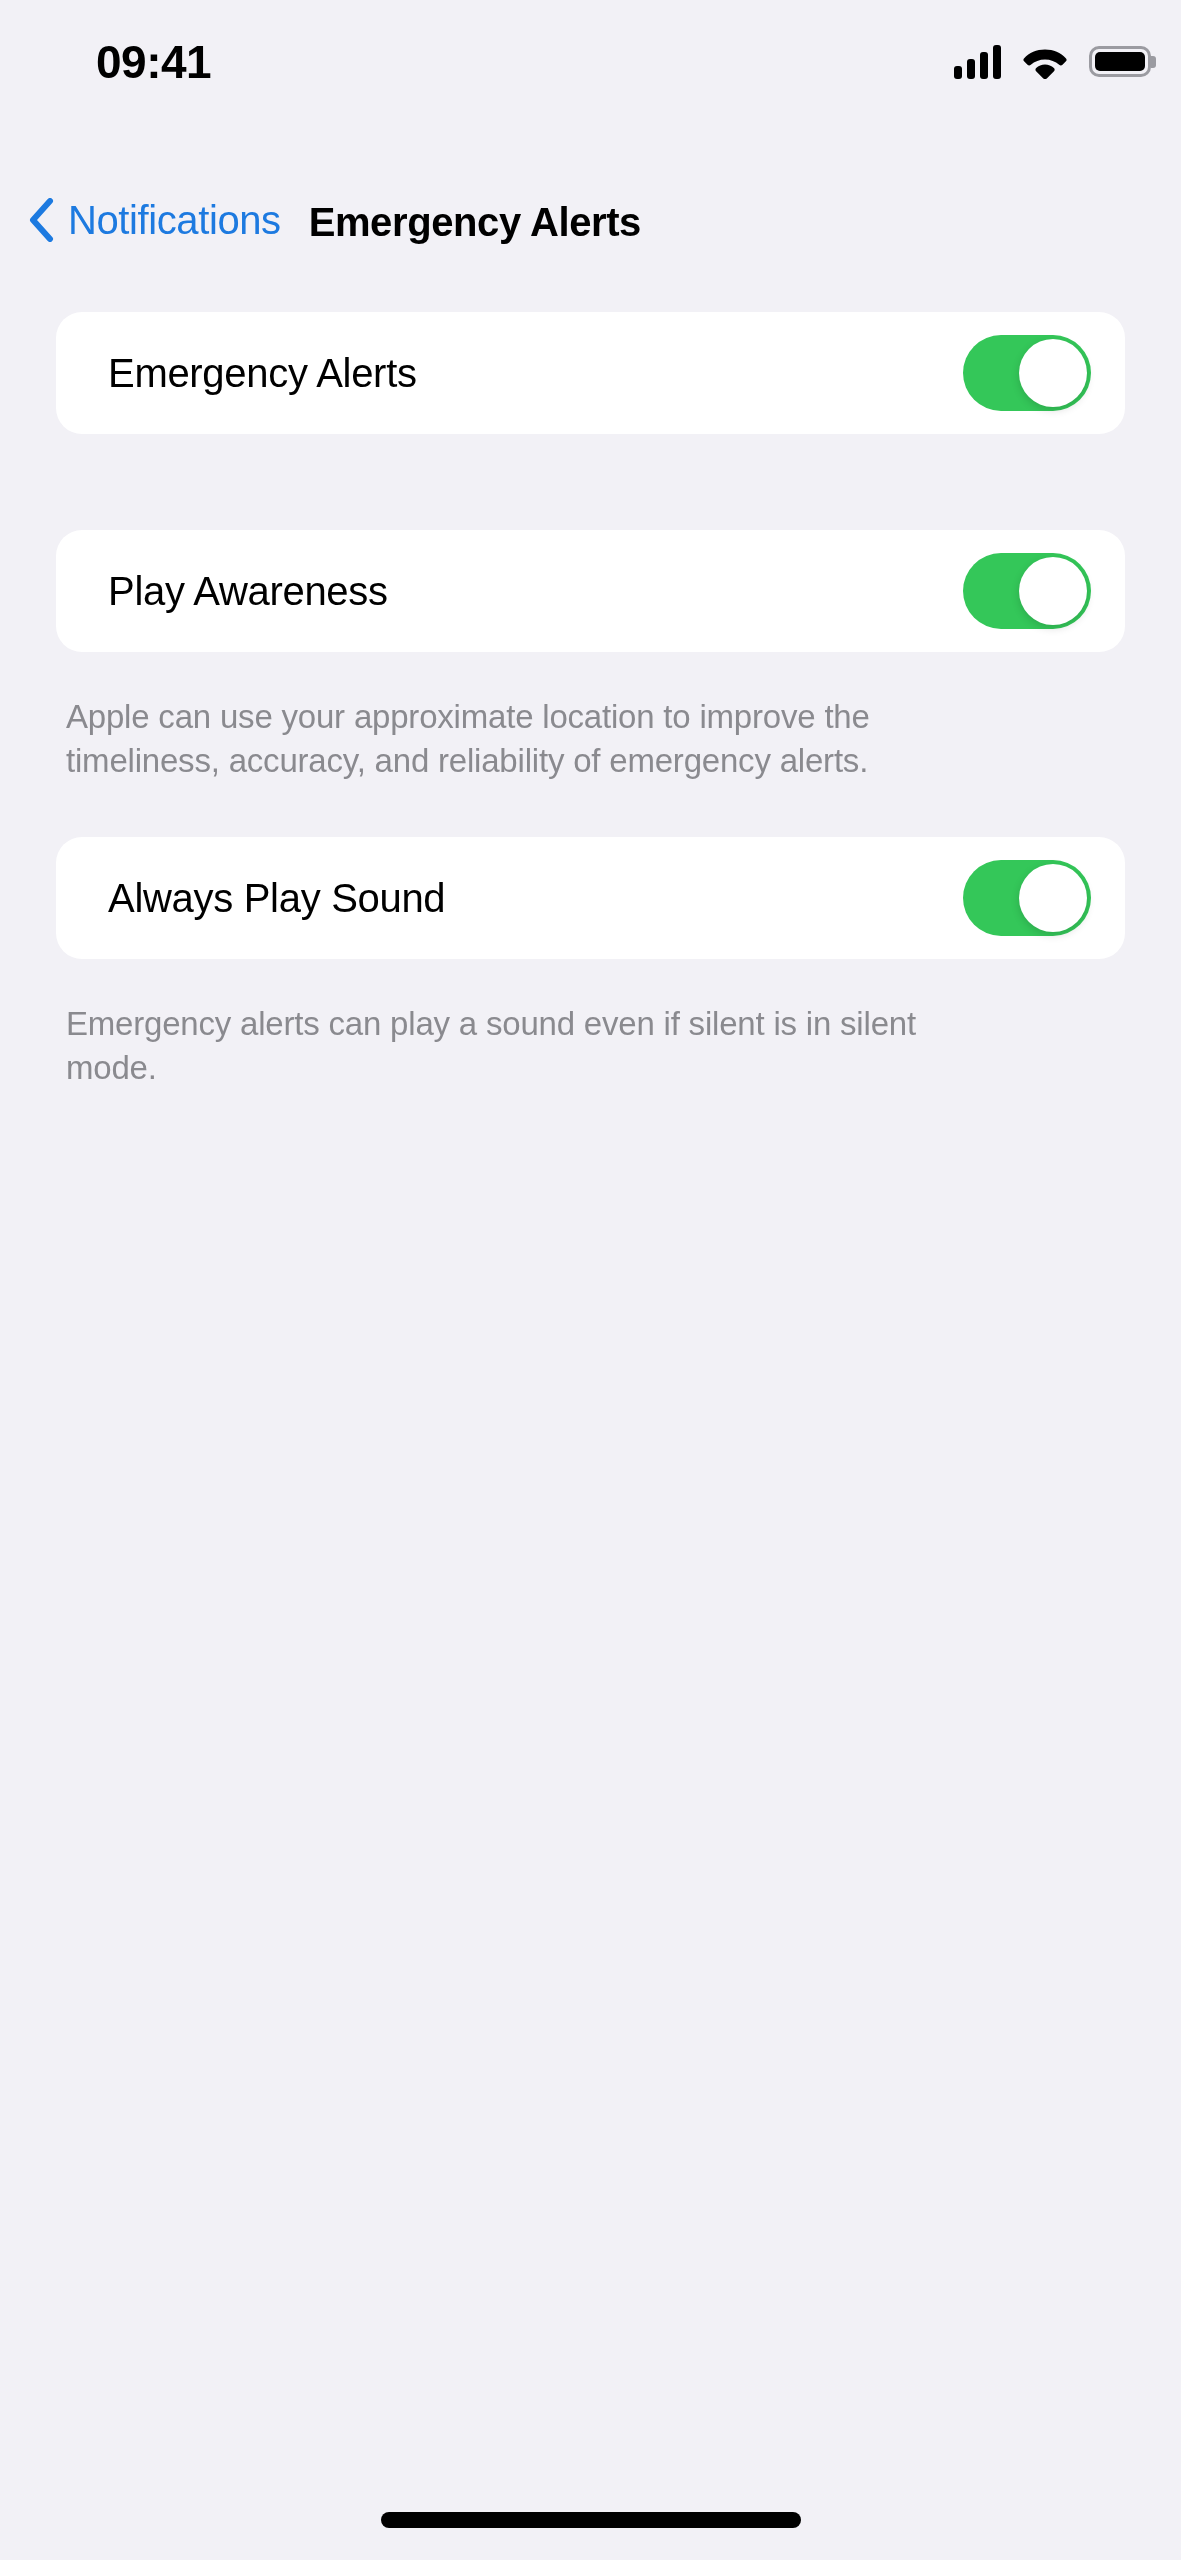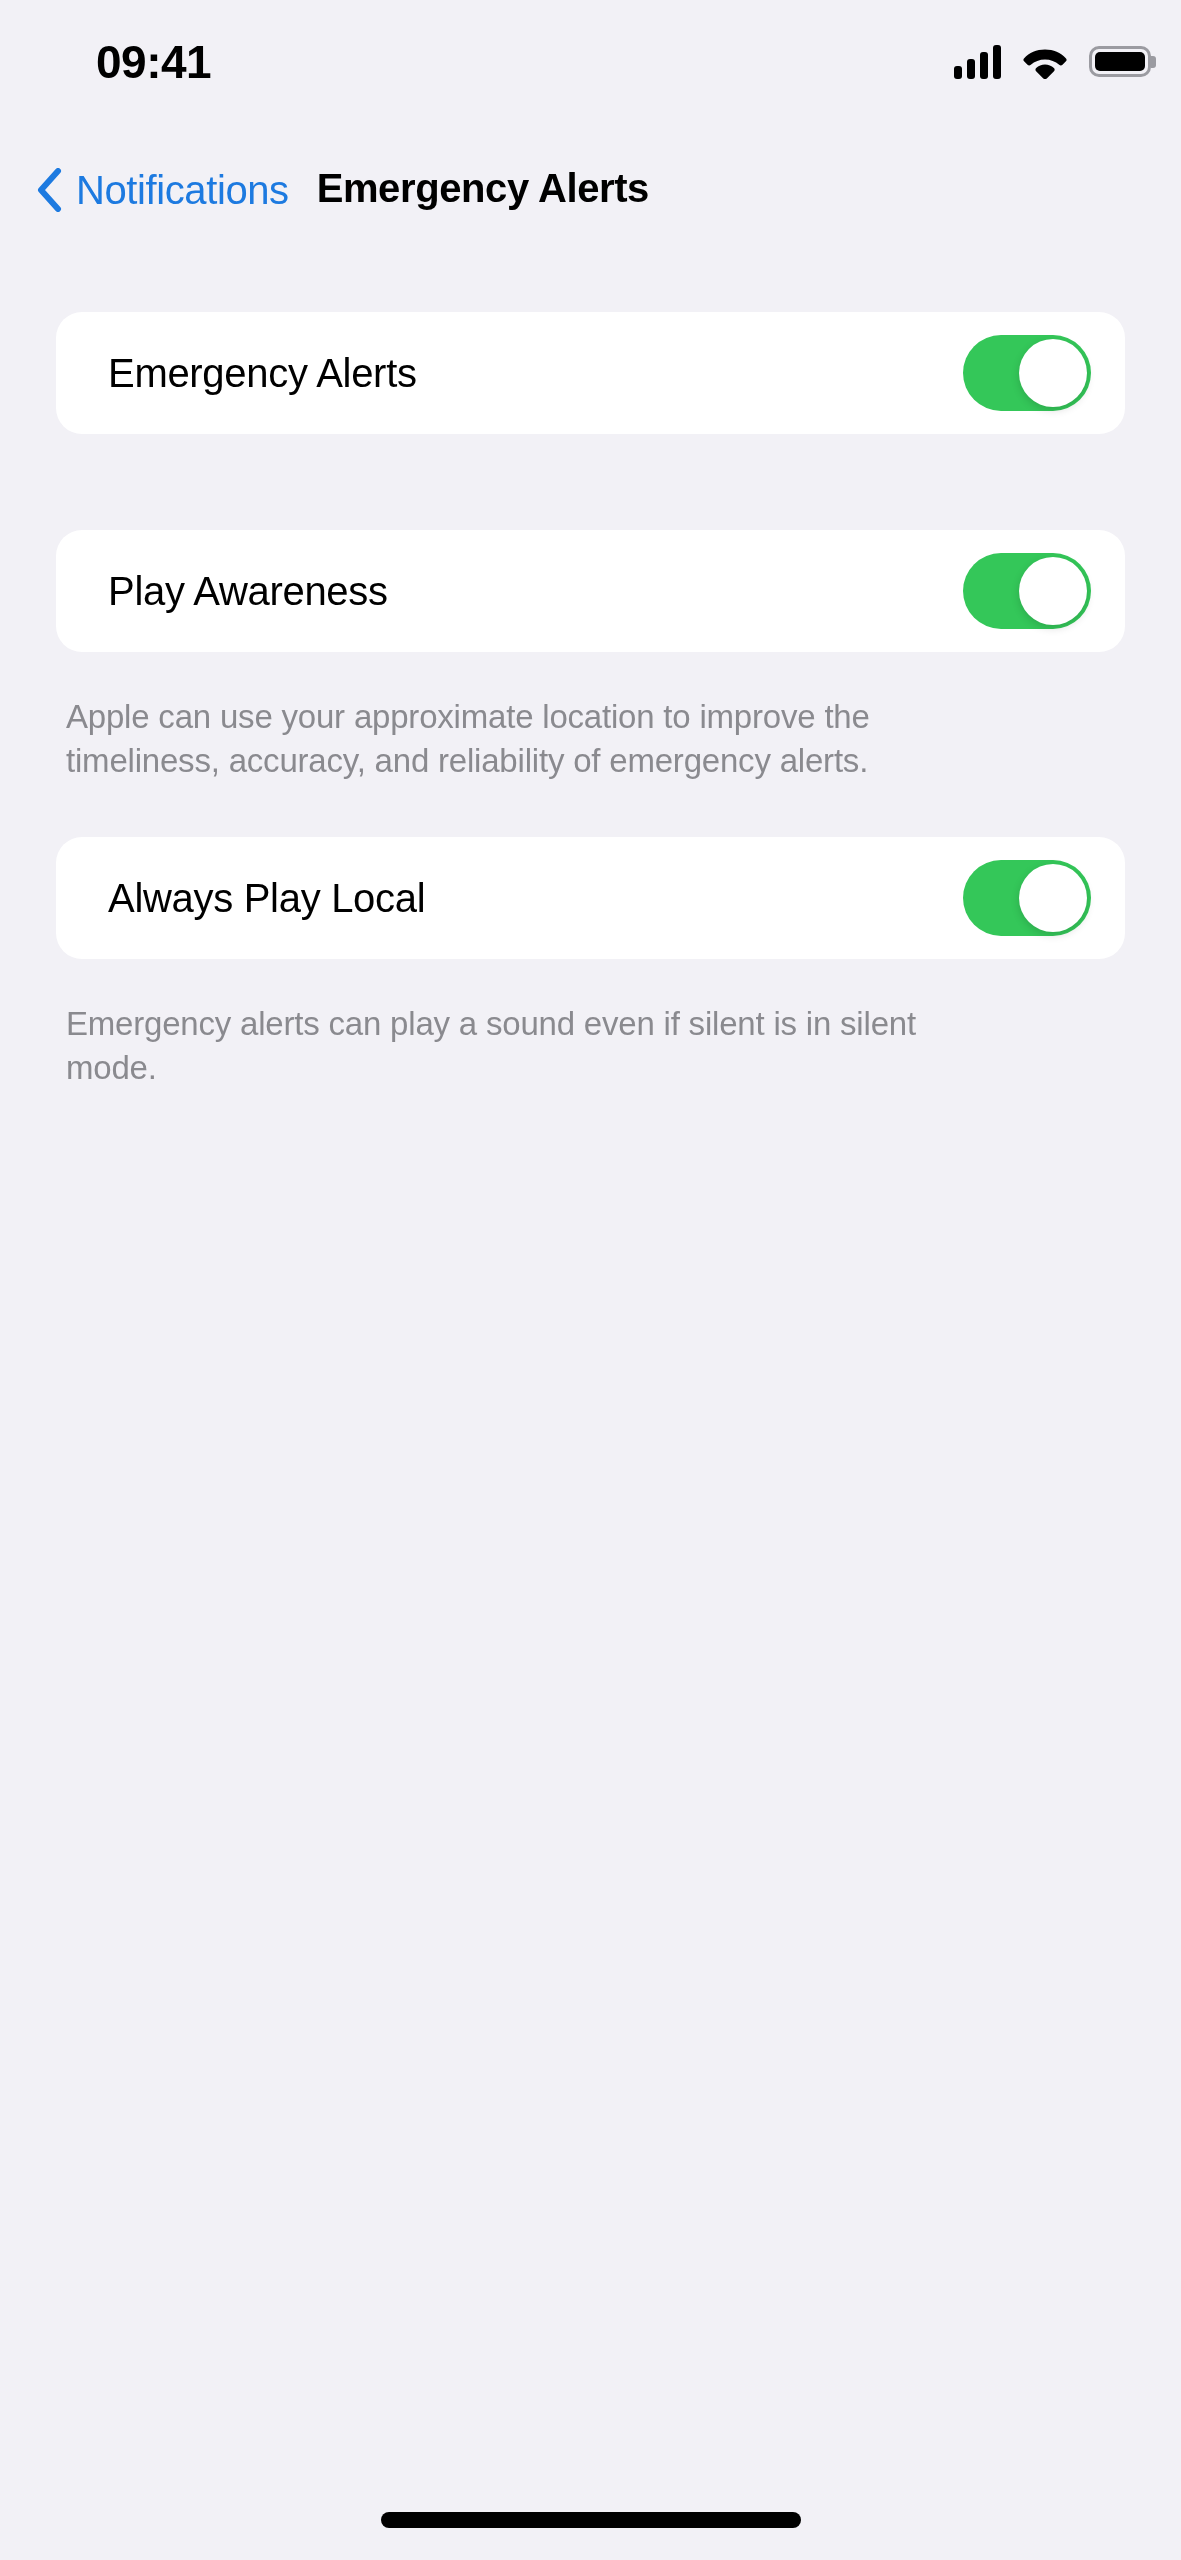--- a/index.html
+++ b/index.html
@@ -92,22 +92,22 @@
   }
 
   
   .nav-bar {
     position: absolute;
     top: 168px;
     left: 0;
     width: 1181px;
     height: 74px;
     display: flex;
-    align-items: flex-start;
-    padding-left: 36px;
+    align-items: flex-end;
+    padding-left: 28px;
   }
 
   .back-link {
     display: flex;
     align-items: center;
     gap: 14px;
     cursor: pointer;
   }
 
   .chevron-left { width: 26px; height: 44px; display: block; }
@@ -248,21 +248,21 @@
       <span class="row-label">Play Awareness</span>
       <div class="toggle">
         <div class="knob"></div>
       </div>
     </div>
     <div class="footer-text">Apple can use your approximate location to improve the timeliness, accuracy, and reliability of emergency alerts.</div>
 
     <div class="gap-sm"></div>
 
     <div class="card">
-      <span class="row-label">Always Play Local</span>
+      <span class="row-label">Always Play Sound</span>
       <div class="toggle">
         <div class="knob"></div>
       </div>
     </div>
     <div class="footer-text">Emergency alerts can play a sound even if silent is in silent mode.</div>
 
   </div>
 
   <div class="home-indicator"></div>
 

